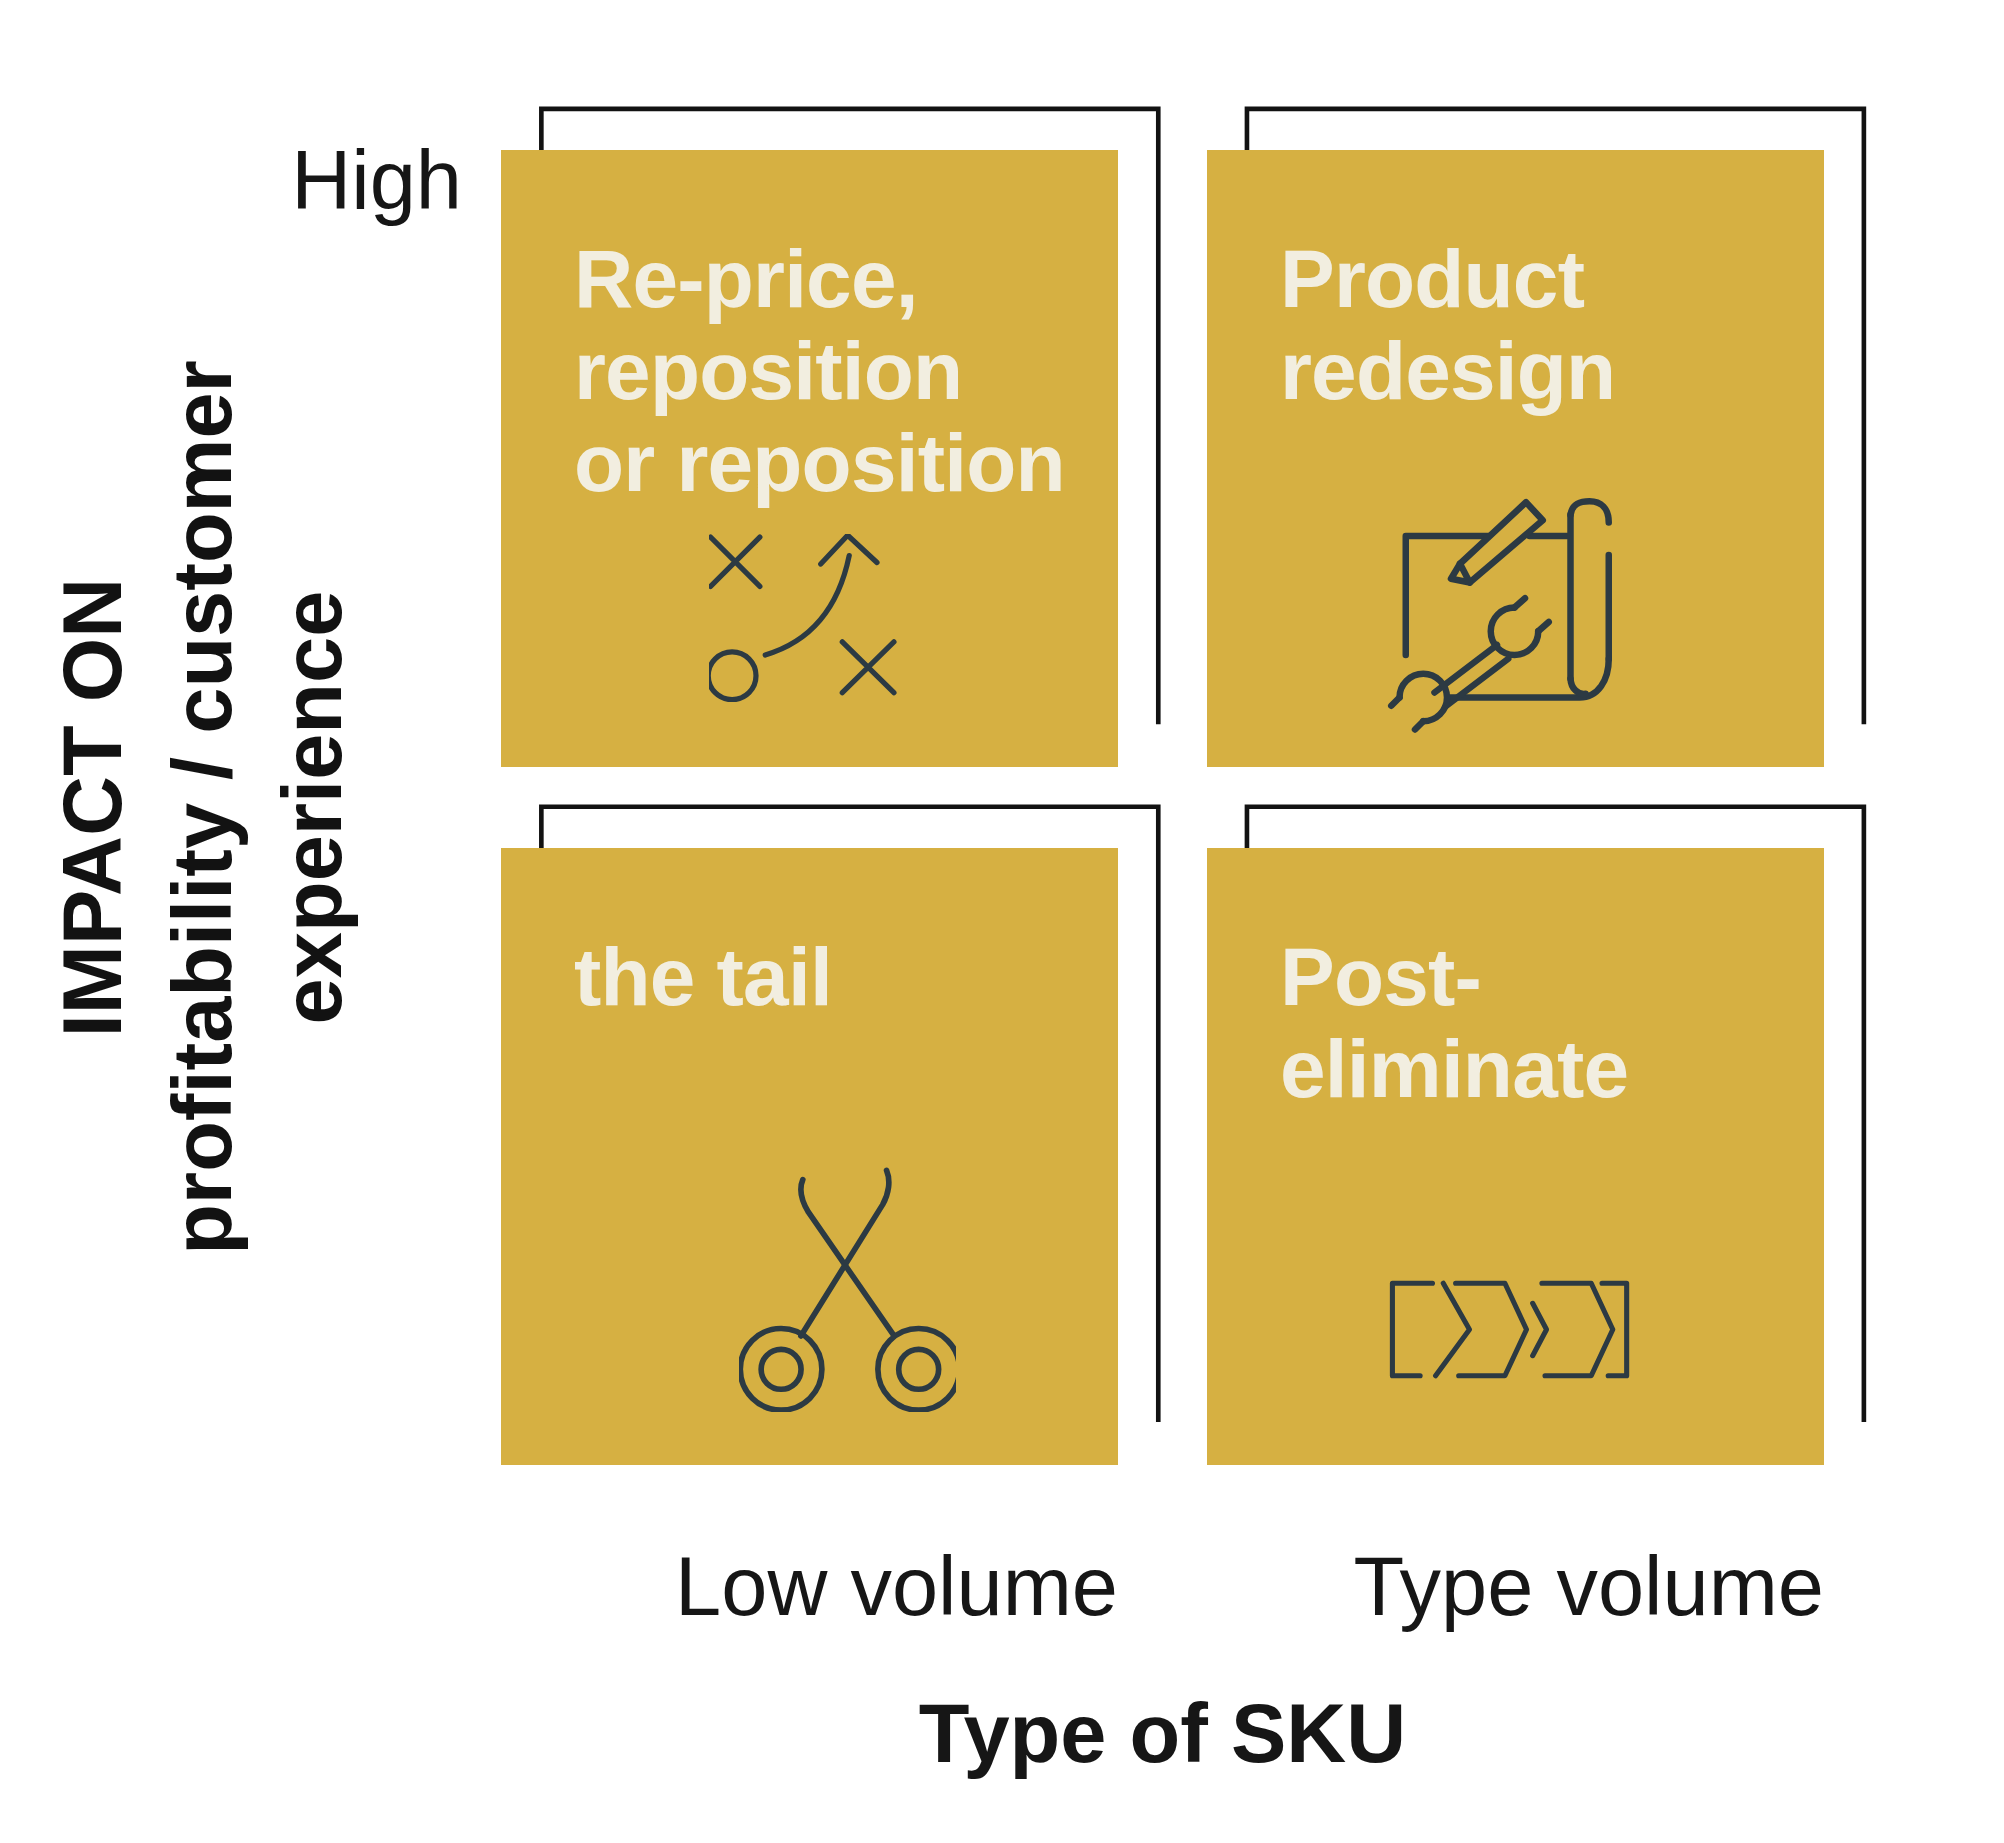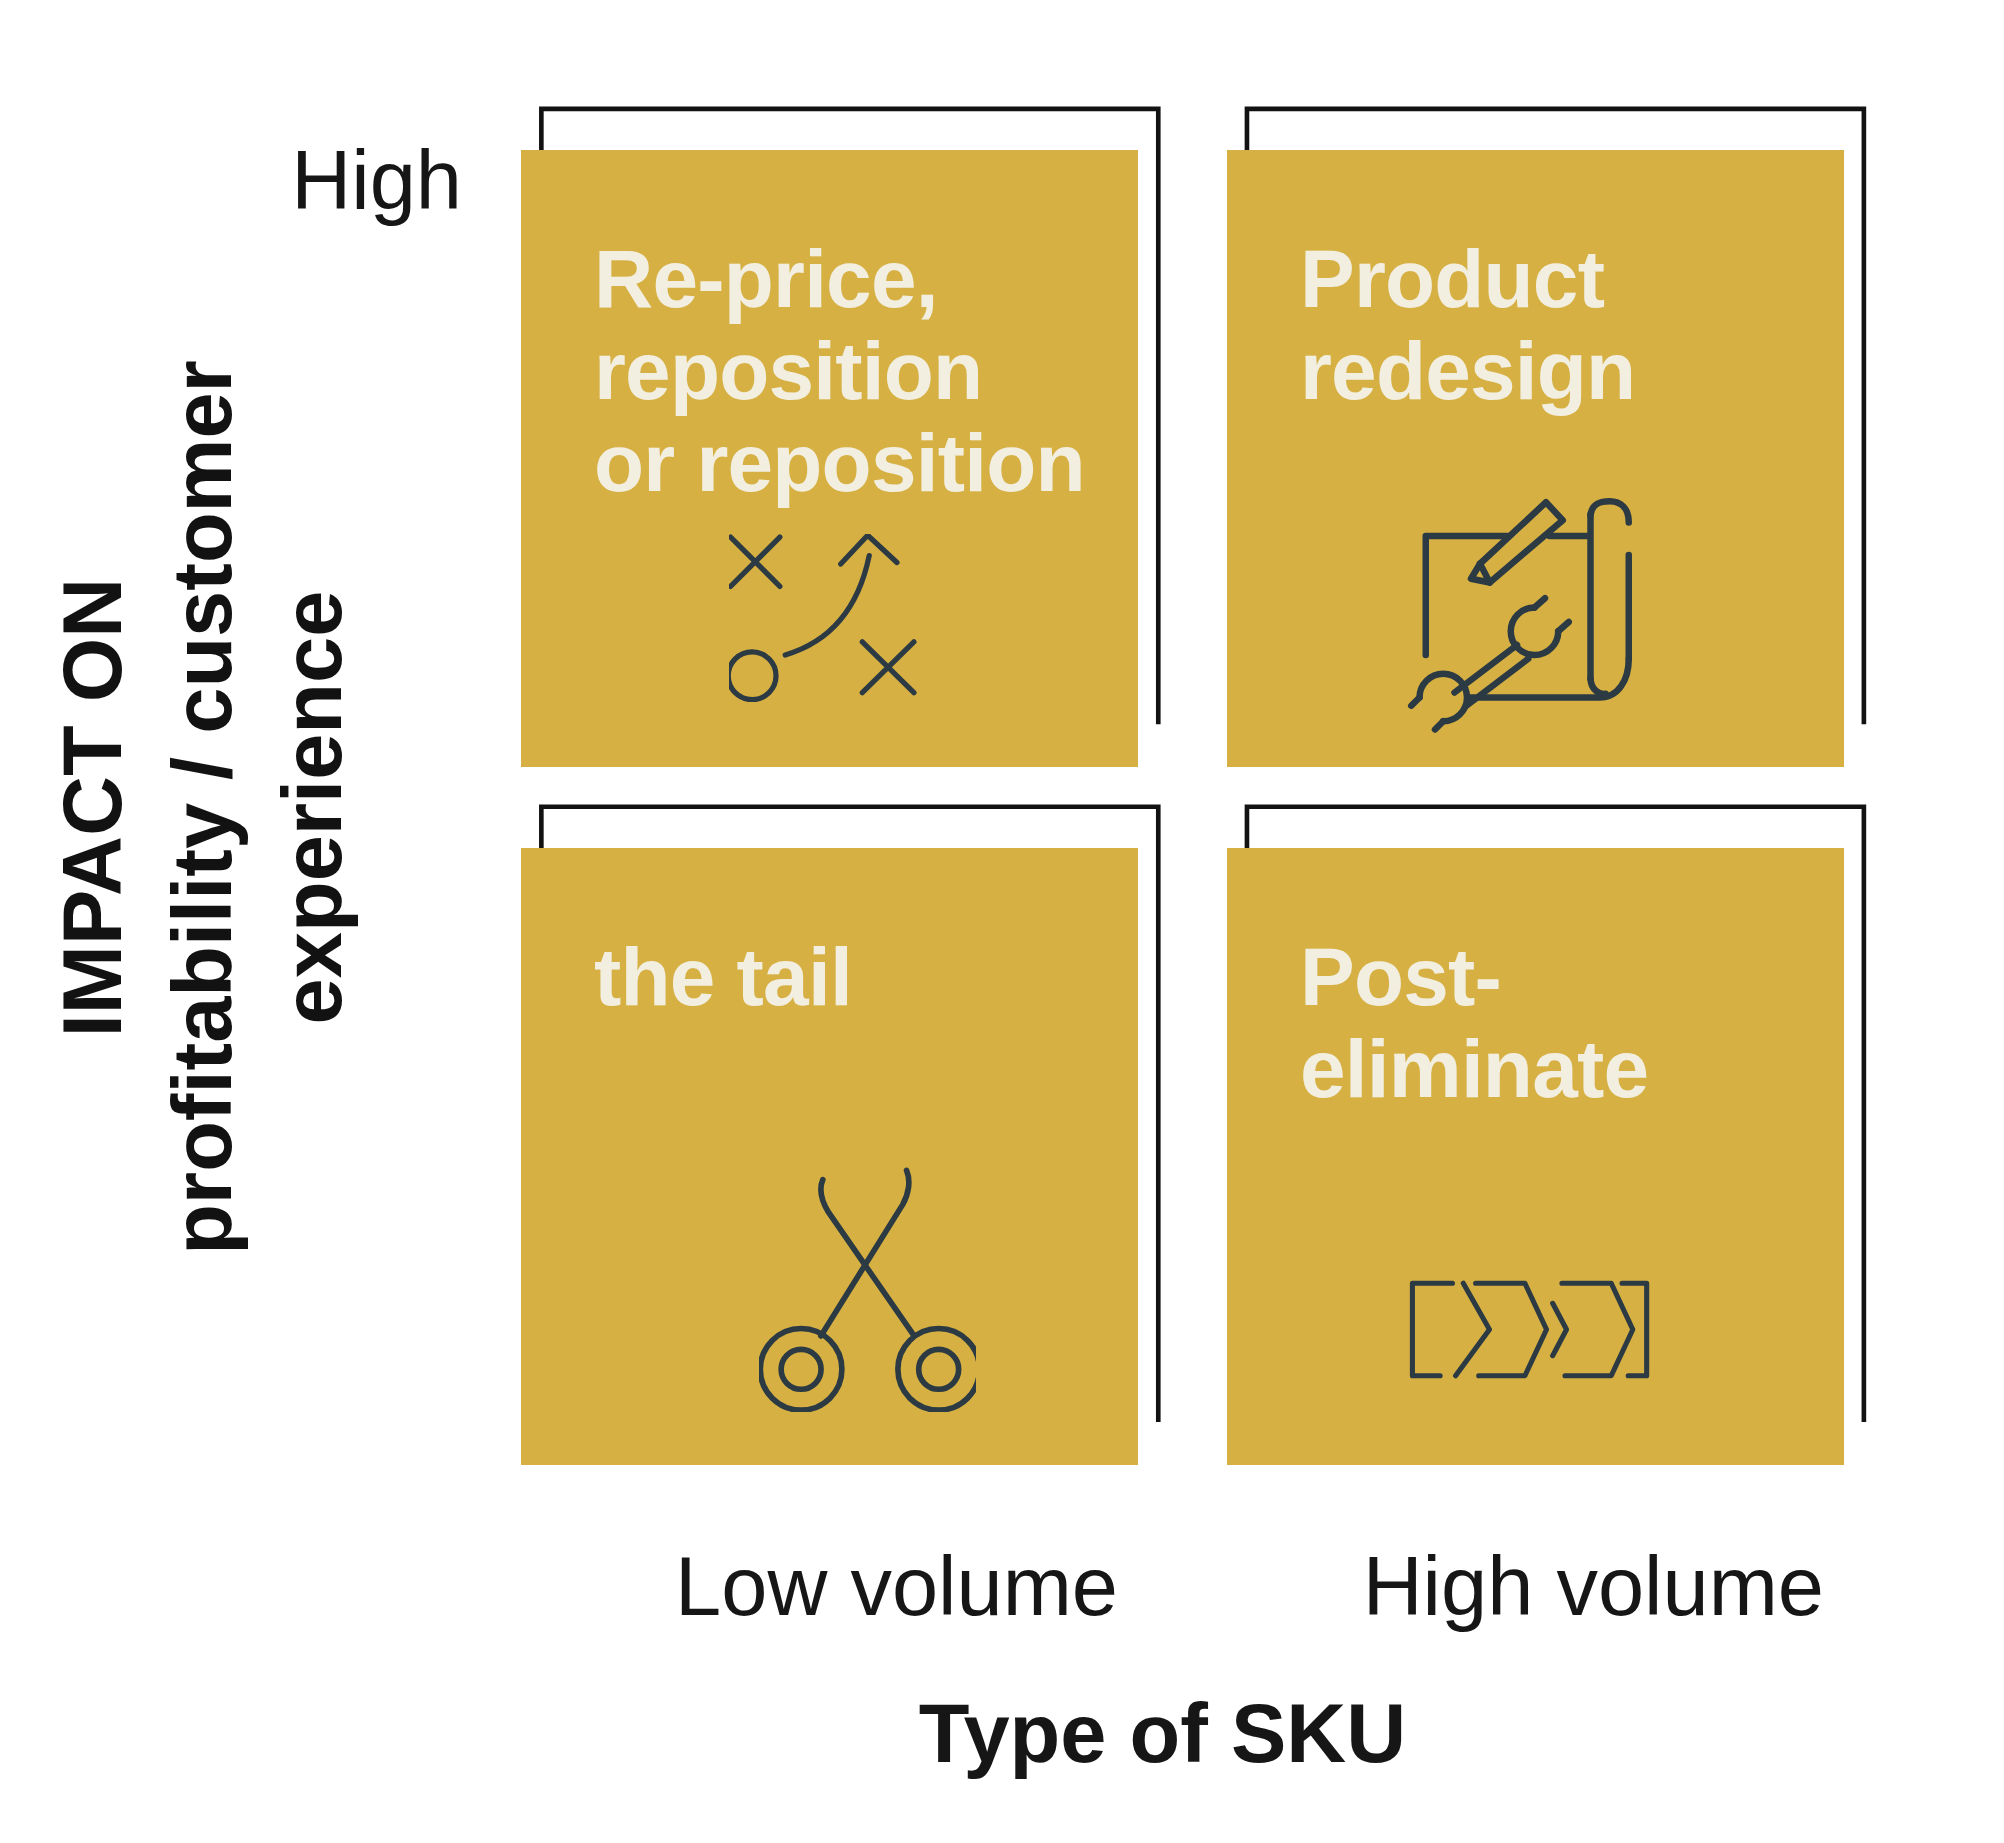--- a/index.html
+++ b/index.html
@@ -9,21 +9,21 @@
     height: 1844px;
     background: #ffffff;
     font-family: "Liberation Sans", sans-serif;
     overflow: hidden;
   }
   .frames-svg {
     position: absolute; left: 0; top: 0; z-index: 1;
   }
   .quad {
     position: absolute; width: 617px; height: 617px;
-    background: #D6B042; z-index: 2; margin-left: 20px;
+    background: #D6B042; z-index: 2;
   }
   .quad-tl { left: 501px;  top: 150px;  }
   .quad-tr { left: 1207px; top: 150px;  }
   .quad-bl { left: 501px;  top: 848px; }
   .quad-br { left: 1207px; top: 848px; }
   .q-title {
     position: absolute; left: 73px; top: 83px;
     font-size: 82px; line-height: 92px; font-weight: 700;
     letter-spacing: -0.8px; color: #F2EEE0;
   }
@@ -143,17 +143,17 @@
         <path d="M 43,2 L 60,32 L 38,62"></path>
         <path d="M 51,2 H 83 L 97,32 L 83,62 H 53"></path>
         <path d="M 101,15 L 110,32 L 101,49"></path>
         <path d="M 107,2 H 139 L 153,32 L 139,62 H 109"></path>
         <path d="M 146,2 H 162 V 62 H 150"></path>
       </g>
     </svg>
   </div>
 
   <div class="axis-label z3" style="left:501px; top:1541px; width:617px;text-align:right;">Low volume</div>
-  <div class="axis-label right-al z3" style="left:1207px; top:1541px; width:617px;">High volume</div>
+  <div class="axis-label right-al z3" style="left:1207px; top:1541px; width:617px;">Type volume</div>
   <div class="axis-label center-al axis-title-bold z3" style="left:854px; top:1652px; width:617px;">Type of SKU</div>
 
 </div>
 
 
 </body></html>

